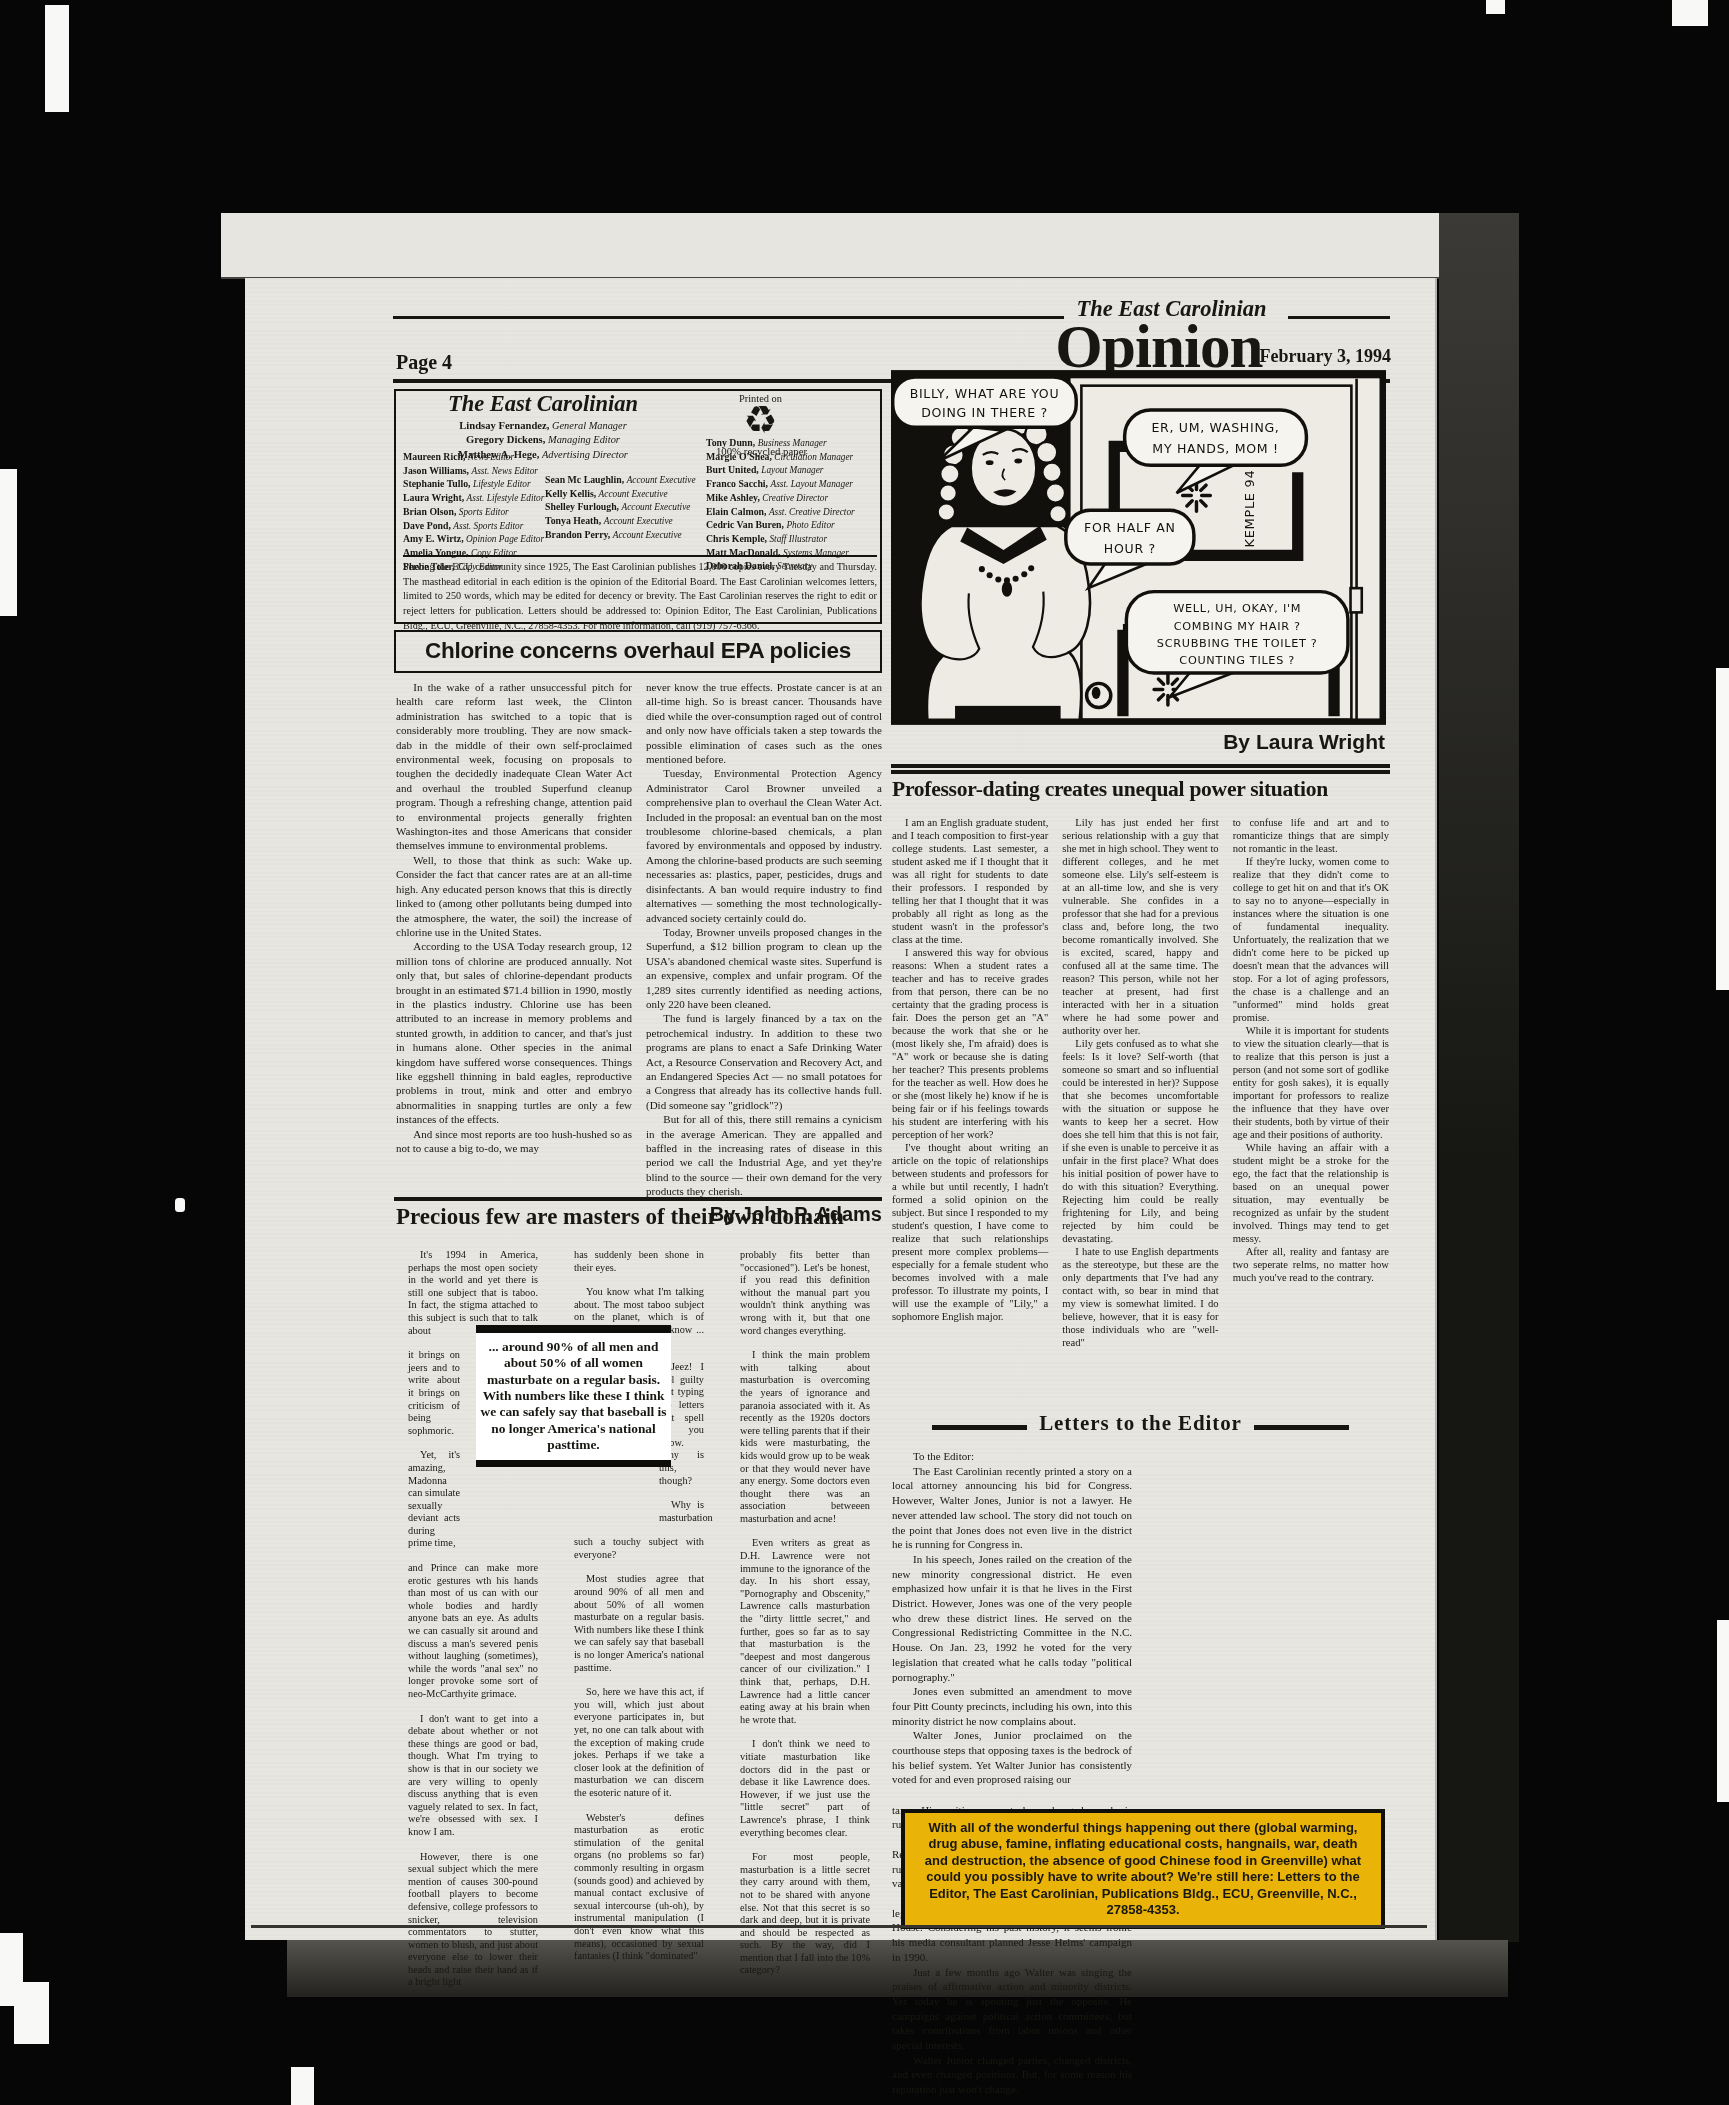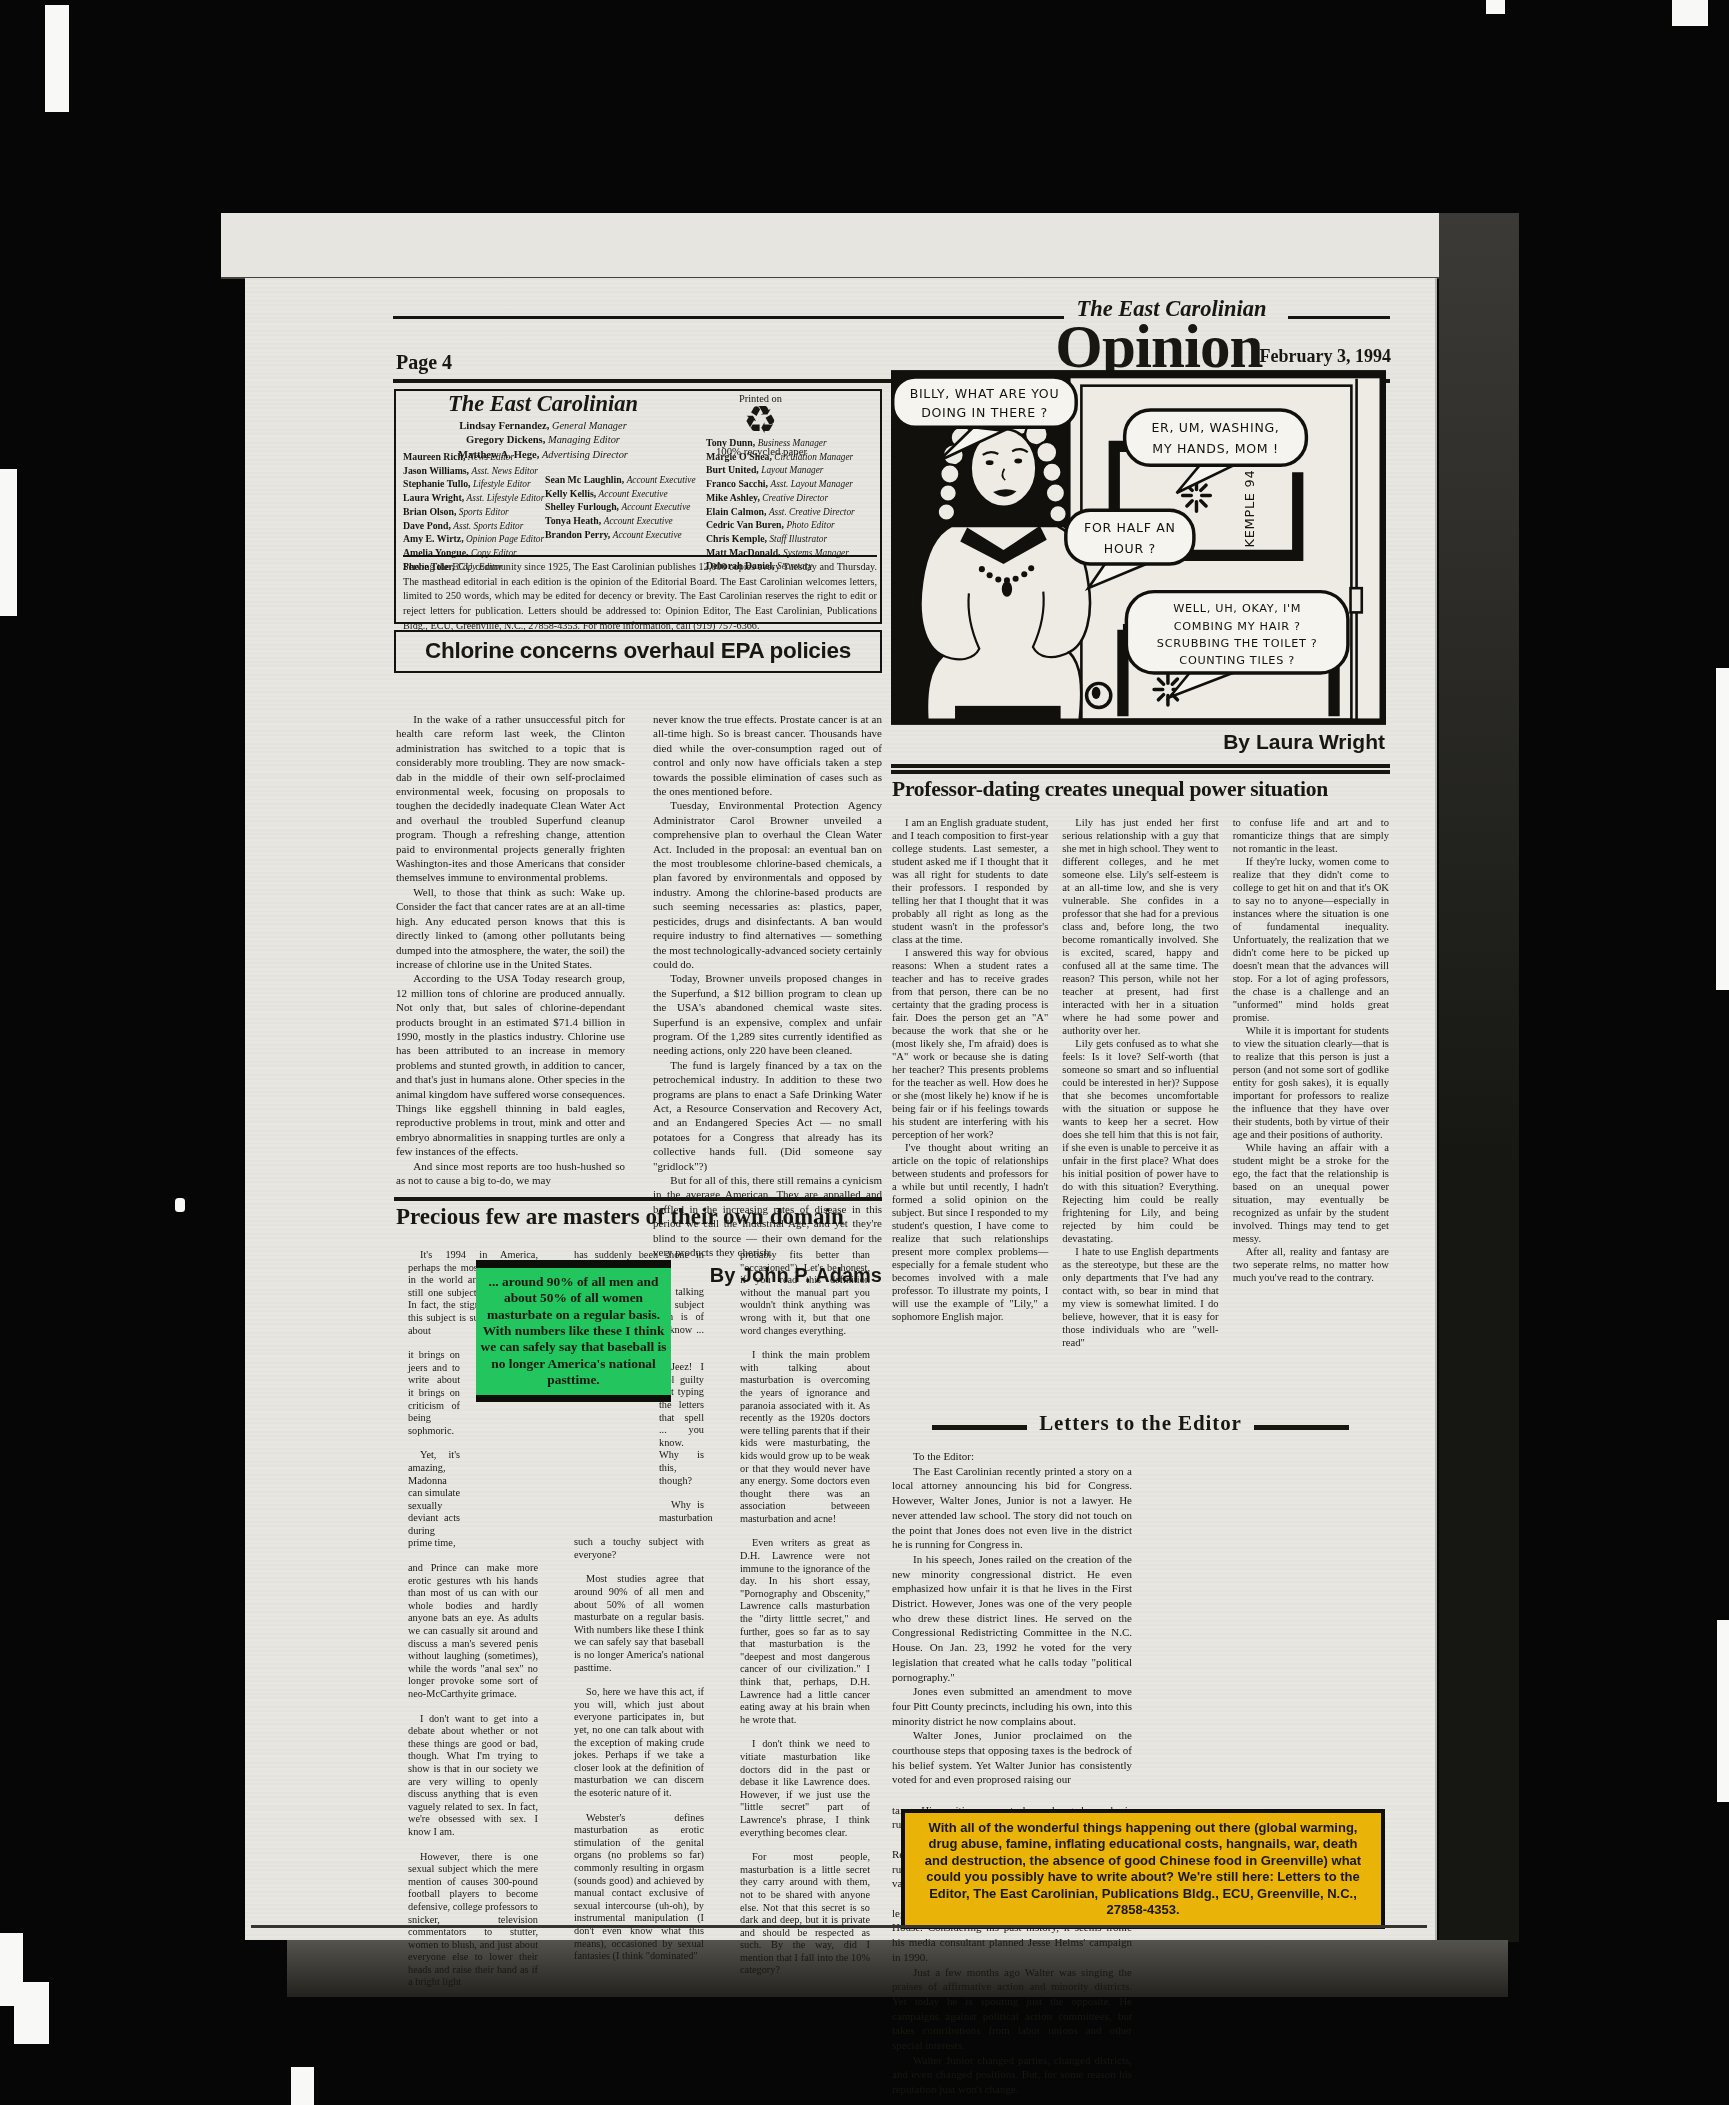--- a/index.html
+++ b/index.html
@@ -52,35 +52,35 @@
   .mh-col .nm{font-weight:bold;font-size:9.8px;}
   .mh-col .tt{font-style:italic;font-size:9.3px;}
   #mh-leaders .nm{font-weight:bold;font-size:10.6px;}
   #mh-leaders .tt{font-style:italic;font-size:10.4px;}
   #mh-divider{left:7px;top:164px;width:474px;height:1.7px;background:#14140f;}
   #mh-serving{left:7px;top:169px;width:474px;font-size:10.2px;line-height:14.7px;text-align:justify;}
 
   
   #chl-box{left:394px;top:630px;width:488px;height:43px;border:2.6px solid #121210;text-align:center;
            font-family:"Liberation Sans",sans-serif;font-weight:bold;font-size:22.5px;line-height:38px;letter-spacing:-0.3px;}
-  #chl-cols{left:396px;top:680px;width:486px;display:flex;gap:28px;margin-top:32px;}
+  #chl-cols{left:396px;top:680px;width:486px;display:flex;gap:14px;}
   .chl-col{width:236px;font-size:11px;line-height:14.4px;text-align:justify;}
   .chl-col p{margin:0;text-indent:17.3px;}
   .cont > p:first-child{text-indent:0;}
   .byline{text-align:right;font-family:"Liberation Sans",sans-serif;font-weight:bold;font-size:20px;margin-top:8.6px;}
 
   
   #rule-c{left:394px;top:1197px;width:488px;height:4.3px;}
   #dom-headline{left:396px;top:1204px;width:486px;font-weight:bold;font-size:23px;}
   #dom-cols{left:396px;top:1237px;width:486px;display:flex;gap:12px;}
   .dom-col{width:154px;font-size:10.3px;line-height:12.6px;text-align:justify;}
   .dom-col p{margin:12px;text-indent:12px;}
   .narrow-left{width:76px;}
   .narrow-right{width:69px;margin-left:auto;}
-  #pullquote{left:476px;top:1260px;width:195px;background:#22c55e;}
+  #pullquote{left:476px;top:1325px;width:195px;background:#ffffff;}
   .pq-bar{height:7.8px;background:#0d0d0a;}
   #pq-text{padding:6px 2.6px;font-weight:bold;font-size:13.4px;line-height:16.4px;text-align:center;}
 
   
   #prof-rule1{left:891px;top:764px;width:499px;height:3.5px;}
   #prof-rule2{left:891px;top:770px;width:499px;height:3.5px;}
   #prof-headline{left:892px;top:777px;width:497px;font-weight:bold;font-size:21.6px;letter-spacing:-0.3px;}
   #prof-cols{left:892px;top:816px;width:497px;display:flex;gap:14px;}
   .prof-col{width:157px;font-size:10.6px;line-height:13px;text-align:justify;}
   .prof-col p{margin:0;text-indent:13px;}

